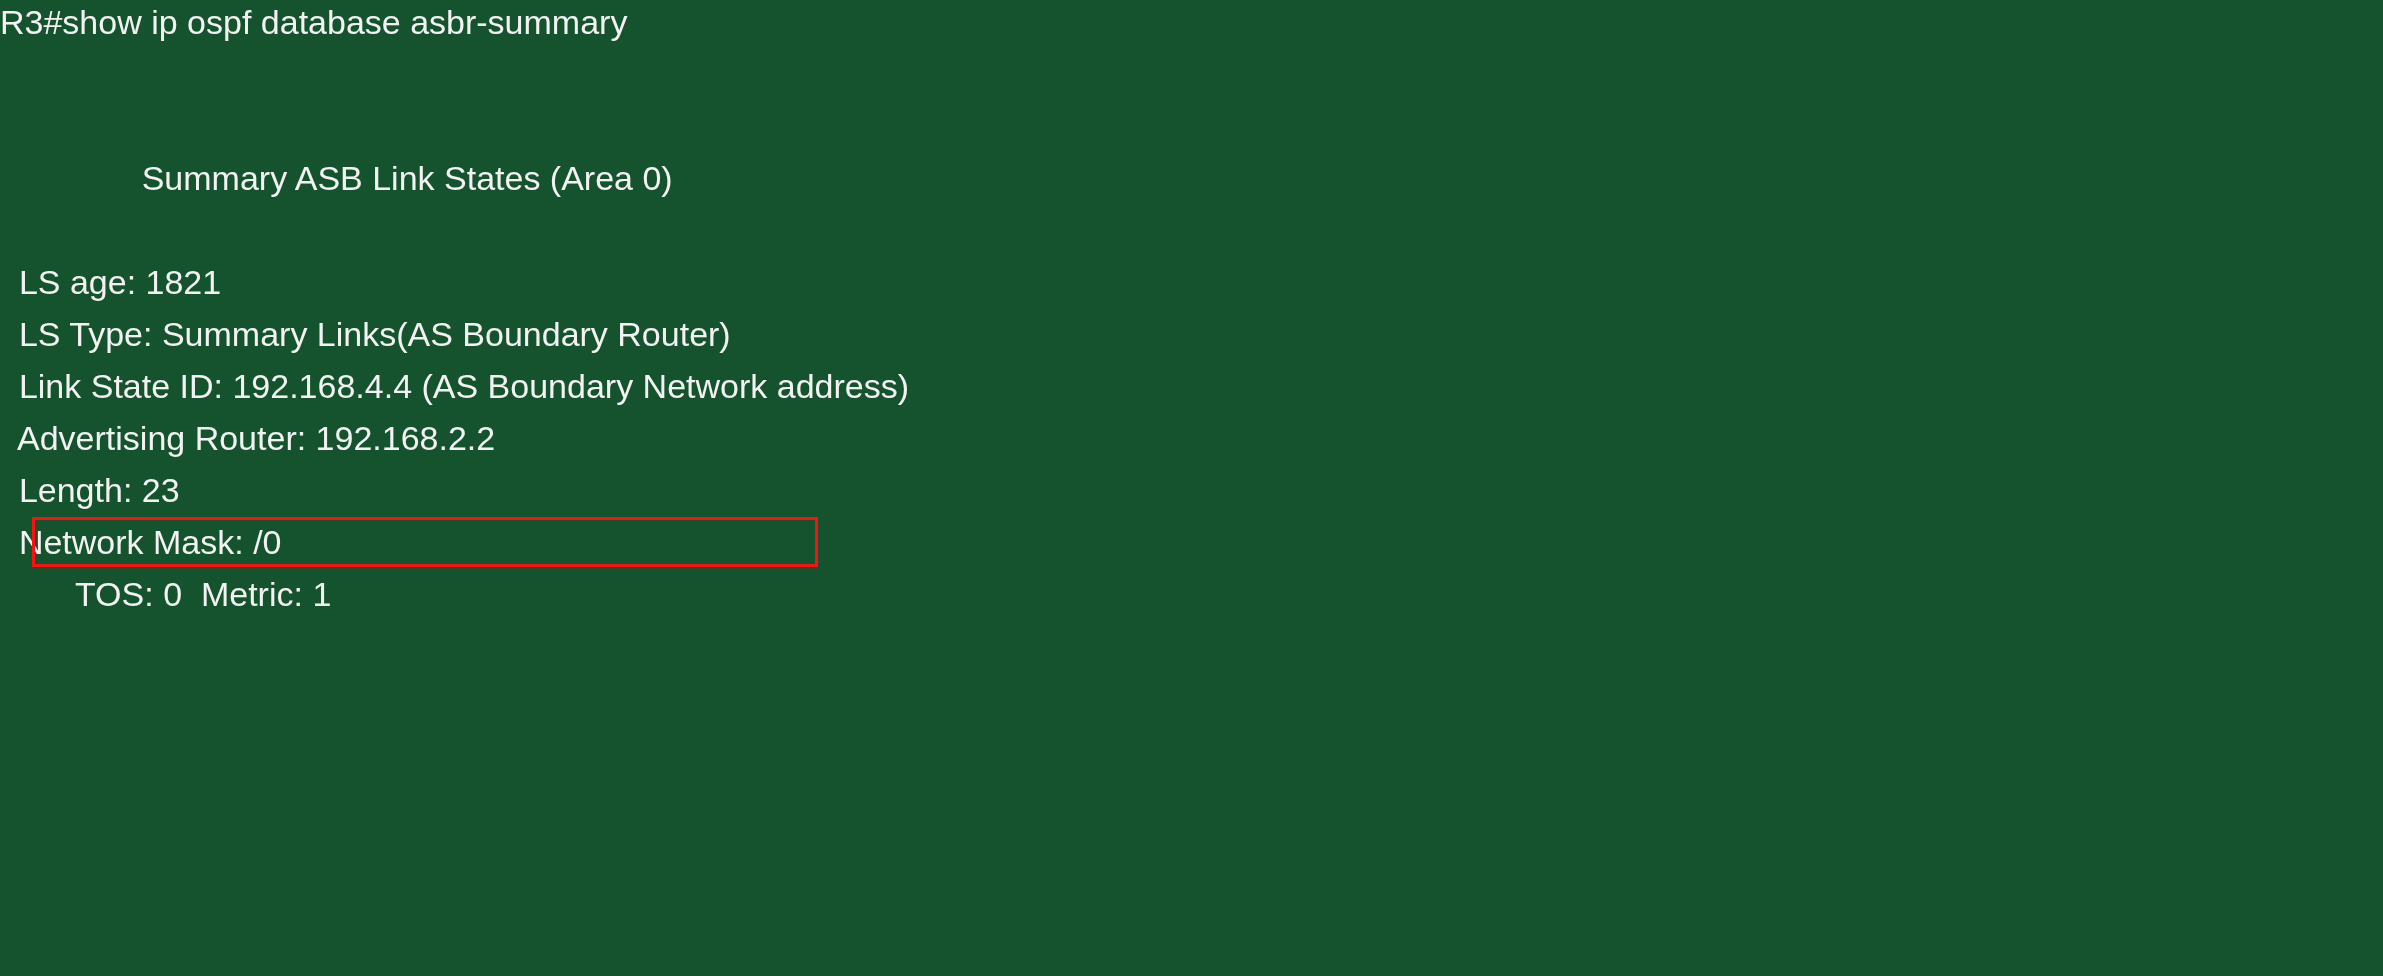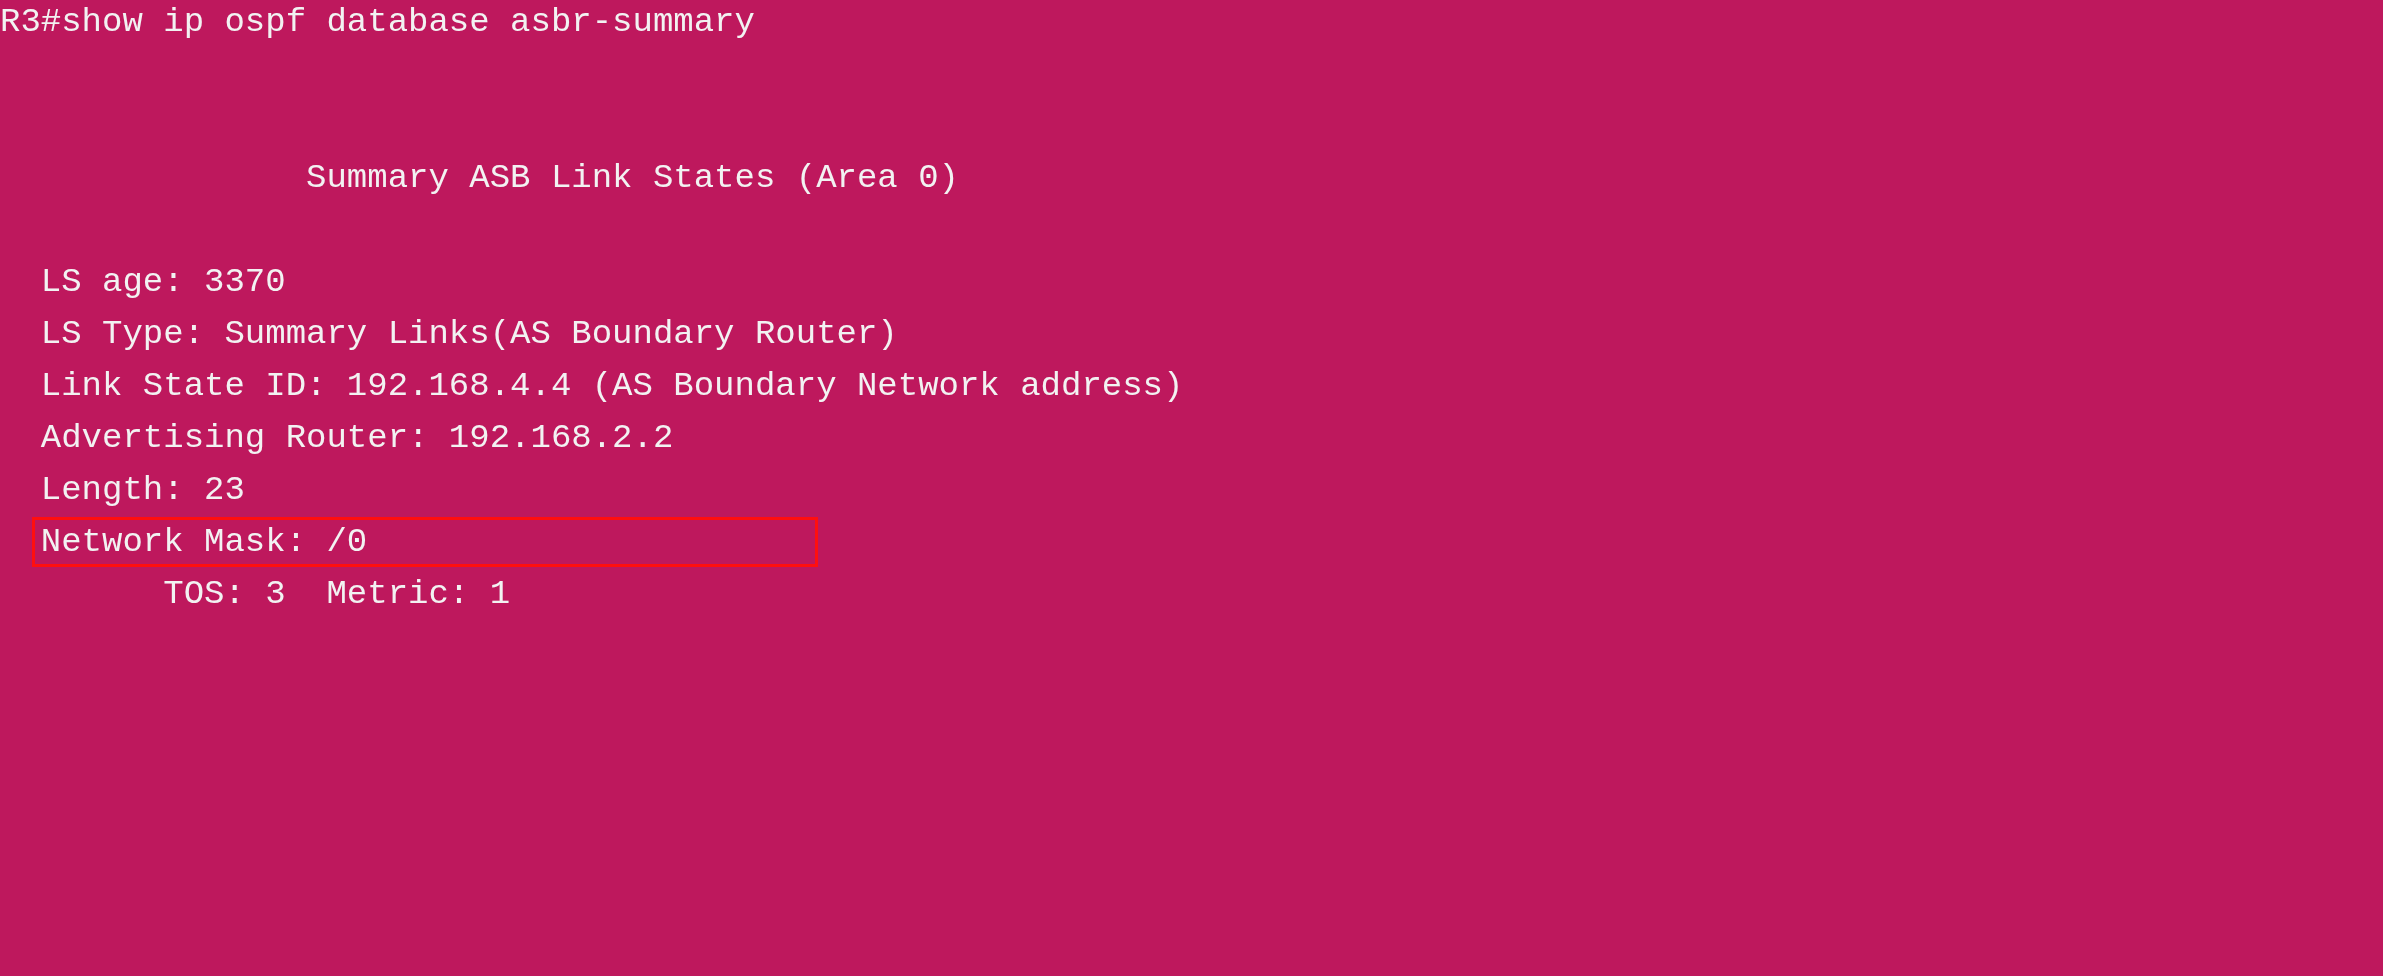--- a/index.html
+++ b/index.html
@@ -4,23 +4,23 @@
 <style>
   html, body {
     margin: 0;
     padding: 0;
     background: #000000;
   }
   #terminal {
     position: relative;
     width: 2383px;
     height: 976px;
-    background: #be185d;
+    background: #14532d;
     overflow: hidden;
-    font-family: Liberation Mono, monospace;
+    font-family: Liberation Sans, sans-serif;
     font-size: 34px;
     line-height: 52px;
     color: #ffffff;
     -webkit-font-smoothing: antialiased;
   }
   .screen {
     position: absolute;
     top: -4px;
     left: 0;
     padding: 0;
@@ -71,27 +71,27 @@
 
     <div class="line blank"> </div>
 
 
     <div class="line blank"> </div>
 
     <div class="line">               Summary ASB Link States (Area 0)</div>
 
     <div class="line blank"> </div>
 
-    <div class="line">  LS age: 3370</div>
+    <div class="line">  LS age: 1821</div>
     <div class="line">  LS Type: Summary Links(AS Boundary Router)</div>
     <div class="line">  Link State ID: 192.168.4.4 (AS Boundary Network address)</div>
     <div class="line">  Advertising Router: 192.168.2.2</div>
     <div class="line">  Length: 23</div>
     <div class="line">  Network Mask: /0</div>
-    <div class="line">        TOS: 3  Metric: 1</div>
+    <div class="line">        TOS: 0  Metric: 1</div>
 
     <div class="line blank"> </div>
 
 
   </div>
 
   <div id="highlight-box"></div>
 </div>
 
 </body></html>

